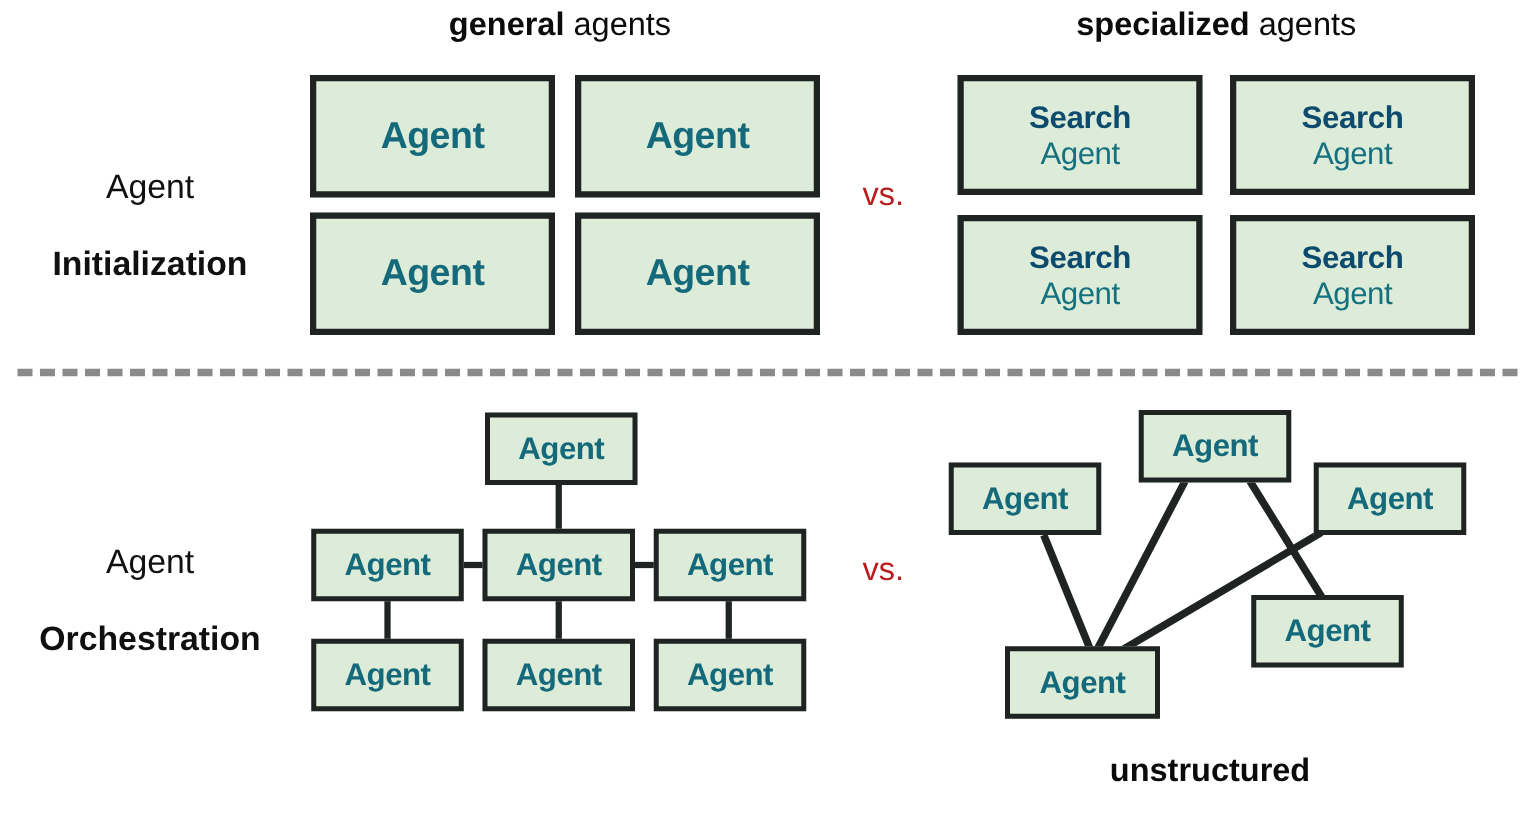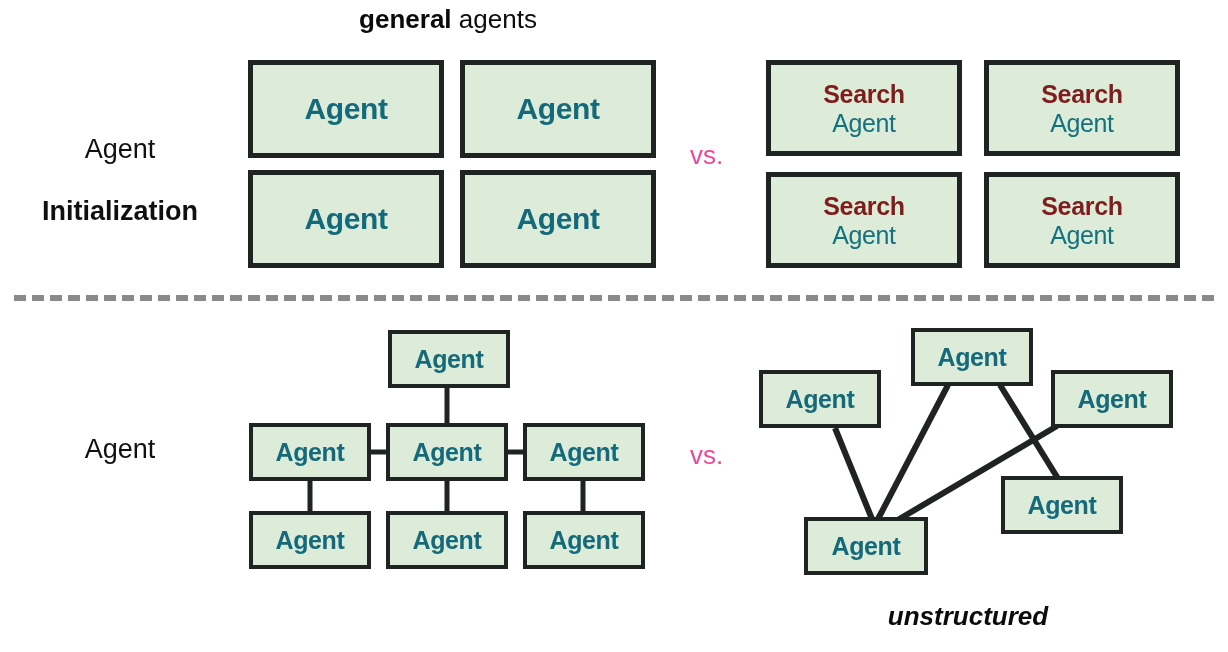--- a/index.html
+++ b/index.html
@@ -44,21 +44,21 @@
   }
   .agent-label.small {
     font-size: 25px;
   }
   .agent-label.light {
     font-weight: normal;
     color: #16717f;
     font-size: 25px;
   }
   .spec-label {
-    color: #7f1d1d;
+    color: #0c4a6e;
     font-weight: bold;
     font-size: 25px;
     letter-spacing: -0.3px;
     white-space: nowrap;
     line-height: 1.18;
   }
 
   
   .row-caption {
     position: absolute;
@@ -88,21 +88,21 @@
     text-align: center;
     color: #0b0b0b;
     font-size: 26px;
     font-weight: bold;
     white-space: nowrap;
   }
 
   
   .vs-label {
     position: absolute;
-    color: #ec4899;
+    color: #b91c1c;
     font-size: 26px;
     font-weight: normal;
     white-space: nowrap;
   }
 
   
   .divider {
     position: absolute;
     height: 0;
     border-top: 6px dashed #8a8a8a;
@@ -122,20 +122,23 @@
 </style>
 </head>
 <body>
 
 <div id="canvas">
 
   <div class="col-heading" style="left:288px; top:4px; width:320px;">
     <span class="strong">general</span><span class="light"> agents</span>
   </div>
 
+  <div class="col-heading" style="left:813px; top:4px; width:320px;">
+    <span class="strong">specialized</span><span class="light"> agents</span>
+  </div>
 
   <div class="row-caption" style="left:0px; top:132px; width:240px;">
     <div class="light">Agent</div>
     <div class="strong">Initialization</div>
   </div>
 
   <div class="agent-box" style="left:248px; top:60px; width:196px; height:98px;">
     <span class="agent-label">Agent</span>
   </div>
   <div class="agent-box" style="left:460px; top:60px; width:196px; height:98px;">
@@ -164,20 +167,21 @@
   </div>
   <div class="agent-box" style="left:984px; top:172px; width:196px; height:96px;">
     <span class="spec-label">Search</span>
     <span class="agent-label light">Agent</span>
   </div>
 
   <div class="divider" style="left:14px; top:295px; width:1200px;"></div>
 
   <div class="row-caption" style="left:0px; top:432px; width:240px;">
     <div class="light">Agent</div>
+    <div class="strong">Orchestration</div>
   </div>
 
   <svg class="edges" viewBox="0 0 1228 652" width="1228" height="652">
 
     <line class="thin" x1="447" y1="386" x2="447" y2="424"></line>
 
     <line class="thin" x1="369" y1="452" x2="389" y2="452"></line>
 
     <line class="thin" x1="506" y1="452" x2="525" y2="452"></line>
 
@@ -232,15 +236,15 @@
   <div class="agent-box thin" style="left:1051px; top:370px; width:122px; height:58px;">
     <span class="agent-label small">Agent</span>
   </div>
   <div class="agent-box thin" style="left:1001px; top:476px; width:122px; height:58px;">
     <span class="agent-label small">Agent</span>
   </div>
   <div class="agent-box thin" style="left:804px; top:517px; width:124px; height:58px;">
     <span class="agent-label small">Agent</span>
   </div>
 
-  <div class="bottom-caption" style="left:808px; top:601px; width:320px;font-style:italic;">unstructured</div>
+  <div class="bottom-caption" style="left:808px; top:601px; width:320px;">unstructured</div>
 
 </div>
 
 </body></html>

